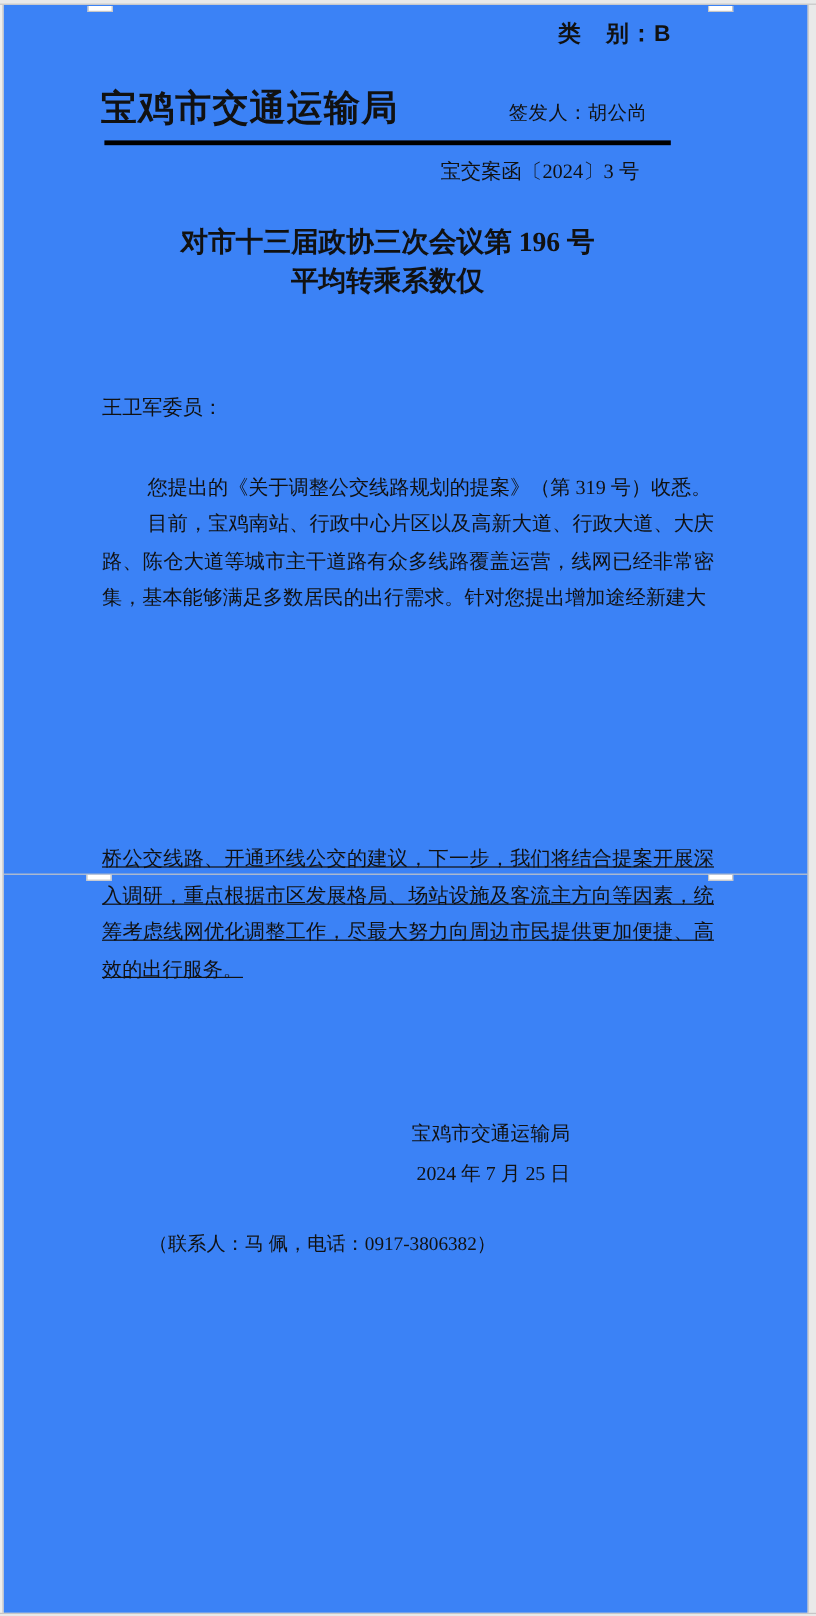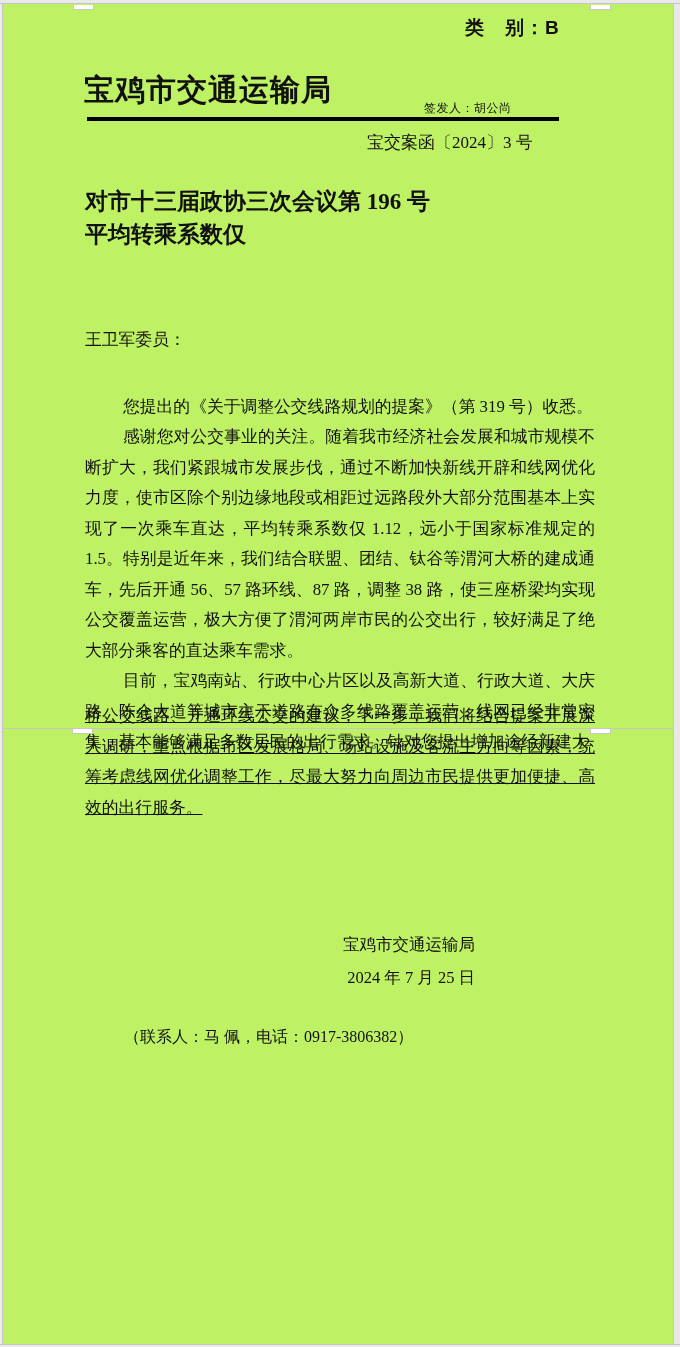--- a/index.html
+++ b/index.html
@@ -1,21 +1,21 @@
 <!DOCTYPE html>
 <html><head>
 <meta charset="utf-8">
 <style>
   * { margin: 0; padding: 0; box-sizing: border-box; }
   html, body { background: #ffffff; }
   #viewport {
     position: relative;
     width: 680px;
     height: 1347px;
-    background: #bef264;
+    background: #3b82f6;
     overflow: hidden;
     font-family: "Liberation Serif", "DejaVu Serif", serif;
     color: #111111;
   }
   
   .chrome-top {
     position: absolute; left: 0; top: 0; width: 680px; height: 4px;
     background: #e9e9e9; border-bottom: 1px solid #c6c6c6;
   }
   .chrome-bottom {
@@ -50,34 +50,34 @@
     font-family: "Liberation Sans", "DejaVu Sans", sans-serif;
     font-weight: bold; font-size: 19px; letter-spacing: 1px;
     white-space: nowrap;
   }
   .org-title {
     position: absolute; left: 84px; top: 70px;
     font-weight: bold; font-size: 30px; letter-spacing: 1px;
     white-space: nowrap;
   }
   .issuer {
-    position: absolute; left: 424px; top: 100px;
-    font-size: 12px; letter-spacing: 0.5px; white-space: nowrap;
+    position: absolute; left: 424px; top: 84px;
+    font-size: 16px; letter-spacing: 0.5px; white-space: nowrap;
   }
   .red-rule {
     position: absolute; left: 87px; top: 117px; width: 472px; height: 4px;
     background: #000000;
   }
   .ref-number {
     position: absolute; left: 367px; top: 131px;
     font-size: 17px; white-space: nowrap;
   }
   .doc-title {
     position: absolute; left: 85px; top: 185px; width: 476px;
-    text-align: left; font-weight: bold; font-size: 23px; line-height: 33px;
+    text-align: center; font-weight: bold; font-size: 23px; line-height: 33px;
   }
   .body-block {
     position: absolute; left: 85px; width: 510px;
     font-size: 16.8px; line-height: 30.5px;
     text-align: justify;
   }
   .body-a { top: 289px; }
   .body-b { top: 701px; text-decoration: underline; }
   .indent { text-indent: 38px; }
   .one-line { white-space: nowrap; margin-top: 36px; }
@@ -110,21 +110,20 @@
   <div class="ref-number">宝交案函〔2024〕3 号</div>
 
   <div class="doc-title">
     <div>对市十三届政协三次会议第 196 号</div>
     <div>平均转乘系数仅</div>
   </div>
 
   <div class="body-block body-a">
     <div class="one-line">王卫军委员：</div>
     <div class="indent one-line">您提出的《关于调整公交线路规划的提案》（第 319 号）收悉。</div>
-    <p class="indent">感谢您对公交事业的关注。随着我市经济社会发展和城市规模不断扩大，我们紧跟城市发展步伐，通过不断加快新线开辟和线网优化力度，使市区除个别边缘地段或相距过远路段外大部分范围基本上实现了一次乘车直达，平均转乘系数仅 1.12，远小于国家标准规定的 1.5。特别是近年来，我们结合联盟、团结、钛谷等渭河大桥的建成通车，先后开通 56、57 路环线、87 路，调整 38 路，使三座桥梁均实现公交覆盖运营，极大方便了渭河两岸市民的公交出行，较好满足了绝大部分乘客的直达乘车需求。</p>
     <p class="indent">目前，宝鸡南站、行政中心片区以及高新大道、行政大道、大庆路、陈仓大道等城市主干道路有众多线路覆盖运营，线网已经非常密集，基本能够满足多数居民的出行需求。针对您提出增加途经新建大</p>
   </div>
 
   <div class="page-sep-line"></div>
   <div class="notch notch-bl"></div>
   <div class="notch notch-br"></div>
 
   <div class="body-block body-b">
     <p>桥公交线路、开通环线公交的建议，下一步，我们将结合提案开展深入调研，重点根据市区发展格局、场站设施及客流主方向等因素，统筹考虑线网优化调整工作，尽最大努力向周边市民提供更加便捷、高效的出行服务。</p>
   </div>

